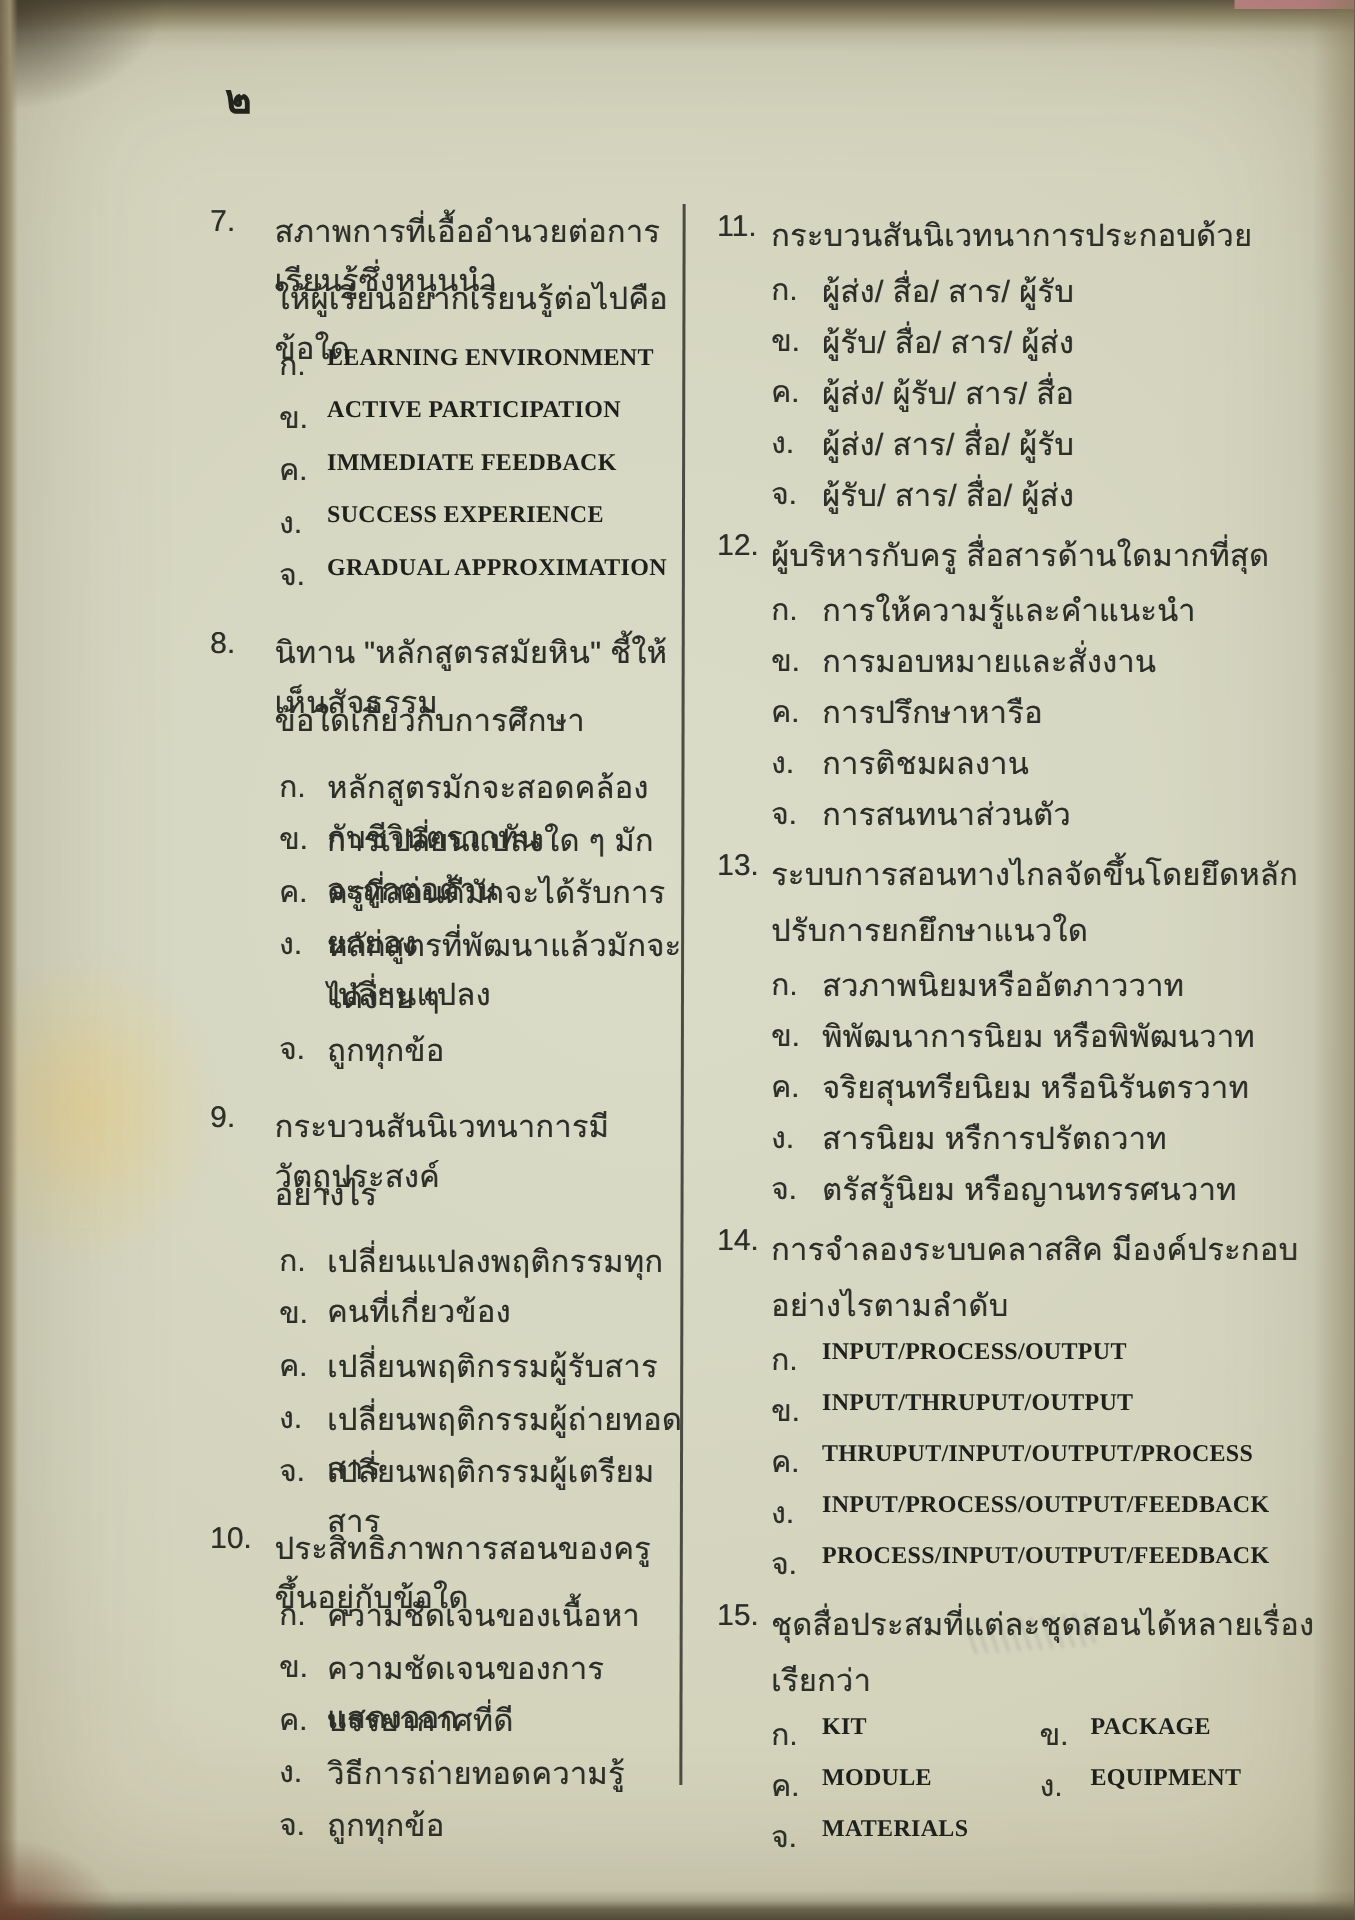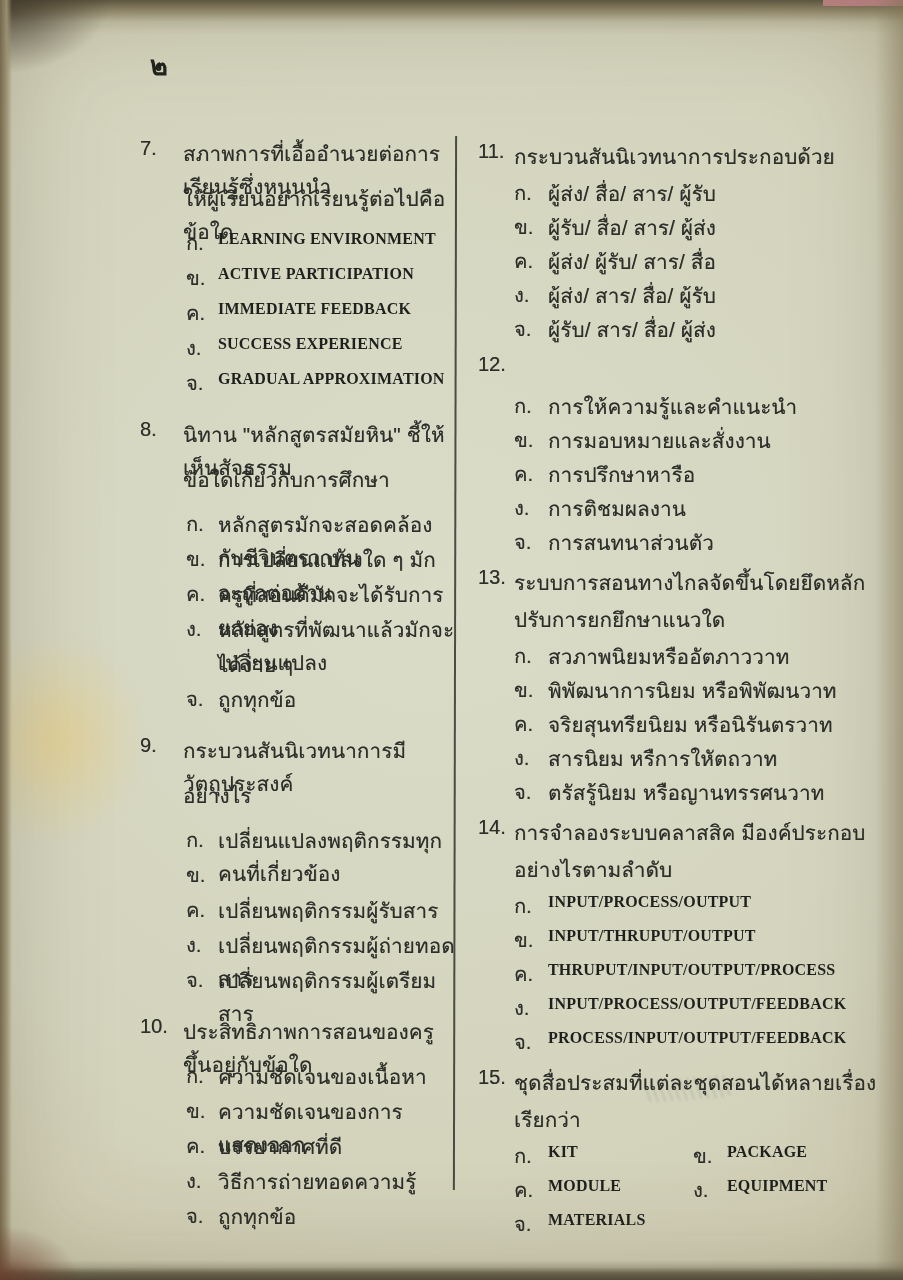--- a/index.html
+++ b/index.html
@@ -223,20 +223,21 @@
       </div>
       <div class="row opt">
         <span class="olet">จ.</span>
         <span class="otext">ผู้รับ/ สาร/ สื่อ/ ผู้ส่ง</span>
       </div>
     </section>
 
     <section class="q">
       <div class="row intro">
         <span class="qnum">12.</span>
+        <span class="qtext">ผู้บริหารกับครู สื่อสารด้านใดมากที่สุด</span>
       </div>
       <div class="row opt">
         <span class="olet">ก.</span>
         <span class="otext">การให้ความรู้และคำแนะนำ</span>
       </div>
       <div class="row opt">
         <span class="olet">ข.</span>
         <span class="otext">การมอบหมายและสั่งงาน</span>
       </div>
       <div class="row opt">
@@ -266,21 +267,21 @@
       <div class="row opt">
         <span class="olet">ข.</span>
         <span class="otext">พิพัฒนาการนิยม หรือพิพัฒนวาท</span>
       </div>
       <div class="row opt">
         <span class="olet">ค.</span>
         <span class="otext">จริยสุนทรียนิยม หรือนิรันตรวาท</span>
       </div>
       <div class="row opt">
         <span class="olet">ง.</span>
-        <span class="otext">สารนิยม หรืการใหัตถวาท</span>
+        <span class="otext">สารนิยม หรืการปรัตถวาท</span>
       </div>
       <div class="row opt">
         <span class="olet">จ.</span>
         <span class="otext">ตรัสรู้นิยม หรือญานทรรศนวาท</span>
       </div>
     </section>
 
     <section class="q">
       <div class="row intro">
         <span class="qnum">14.</span>

